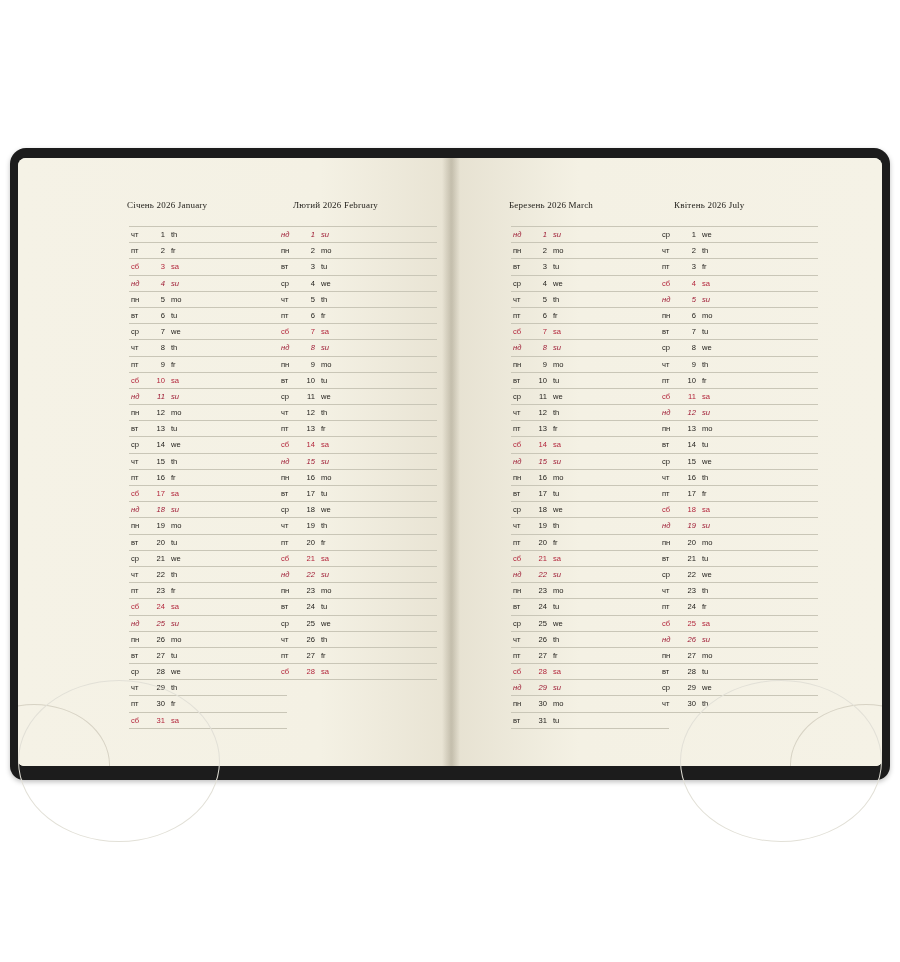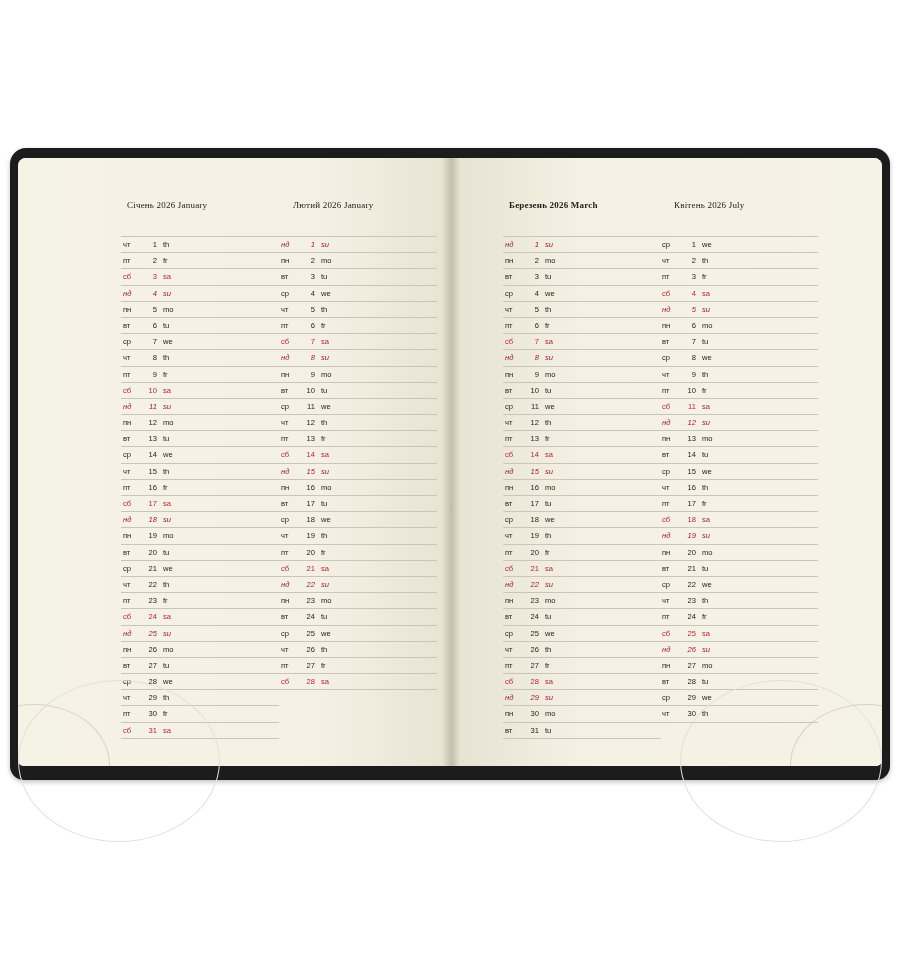--- a/index.html
+++ b/index.html
@@ -99,32 +99,32 @@
   }
   .month-col.c1 { left: 95px; }
   .month-col.c2 { left: 227px; }
   .month-col.c3 { left: 477px; }
   .month-col.c4 { left: 608px; }
 
   .month-title {
     font-size: 9px;
     color: #23211c;
     letter-spacing: 0.2px;
-    margin-bottom: 26px;
+    margin-bottom: 14px;
     white-space: nowrap;
     font-family: "Liberation Serif", serif;
   }
   .month-col.c1 .month-title { margin-left: 14px; }
   .month-col.c2 .month-title { margin-left: 48px; }
-  .month-col.c3 .month-title { margin-left: 14px; font-weight: bold; }
+  .month-col.c3 .month-title { margin-left: 14px; }
   .month-col.c4 .month-title { margin-left: 48px; }
 
   .days {
     list-style: none;
-    margin: 8px;
+    margin: 16px;
     padding: 0;
     width: 158px;
   }
   .day-row {
     position: relative;
     height: 15.2px;
     line-height: 15.2px;
     border-bottom: 1px solid #c9c6b7;
     font-size: 7.6px;
     color: #1f1d19;
@@ -330,21 +330,21 @@
             </li>
             <li class="day-row weekend">
               <span class="dow">сб</span>
               <span class="dnum">31</span>
               <span class="den">sa</span>
             </li>
           </ul>
       </div>
 
       <div class="month-col c2">
-        <div class="month-title">Лютий 2026 January</div>
+        <div class="month-title">Лютий 2026 February</div>
         <ul class="days">
             <li class="day-row sunday">
               <span class="dow">нд</span>
               <span class="dnum">1</span>
               <span class="den">su</span>
             </li>
             <li class="day-row">
               <span class="dow">пн</span>
               <span class="dnum">2</span>
               <span class="den">mo</span>

